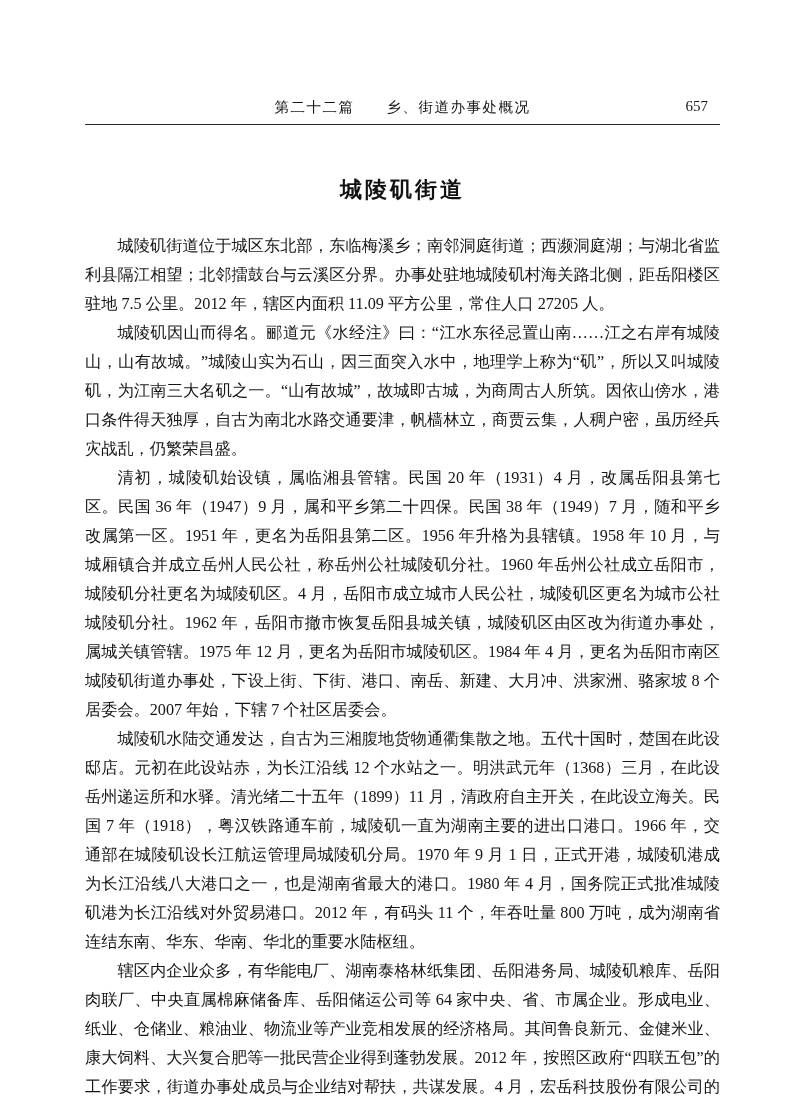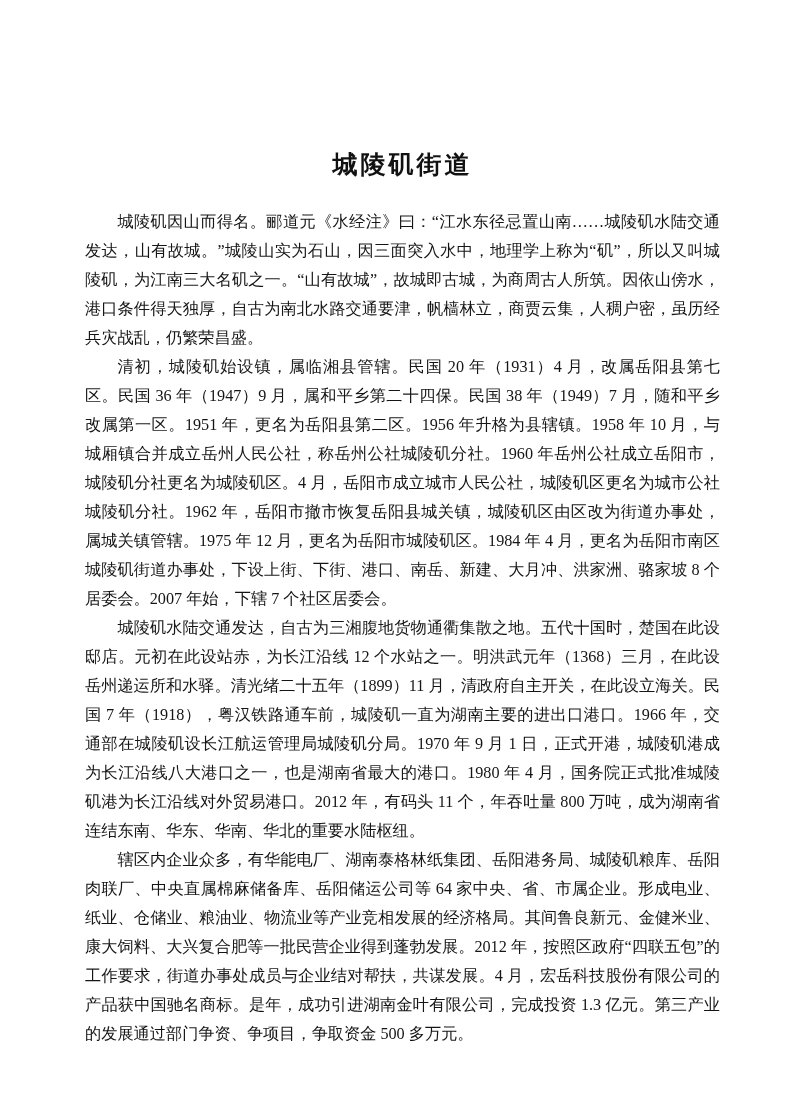--- a/index.html
+++ b/index.html
@@ -38,41 +38,46 @@
     right: 12px;
     top: 0;
     letter-spacing: 0;
     font-size: 15px;
   }
   h1.article-title {
     margin: 50px 0 27px 0;
     text-align: center;
     font-family: "Liberation Sans", "DejaVu Sans", sans-serif;
     font-weight: bold;
-    font-size: 25px;
+    font-size: 22px;
     letter-spacing: 3px;
     color: #111;
   }
   .article-body p {
     margin: 0;
     font-size: 16.2px;
     line-height: 29px;
     text-align: justify;
     text-indent: 2em;
     word-break: break-all;
   }
 </style>
 </head>
 <body>
 
 <div class="page">
 
+  <div class="header">
+    <span class="section-title">第二十二篇　　乡、街道办事处概况</span>
+    <span class="page-number">657</span>
+  </div>
 
   <h1 class="article-title">城陵矶街道</h1>
 
   <div class="article-body">
-    <p>城陵矶因山而得名。郦道元《水经注》曰：“江水东径忌置山南……城陵矶水陆交通发达，山有故城。”城陵山实为石山，因三面突入水中，地理学上称为“矶”，所以又叫城陵矶，为江南三大名矶之一。“山有故城”，故城即古城，为商周古人所筑。因依山傍水，港口条件得天独厚，自古为南北水路交通要津，帆樯林立，商贾云集，人稠户密，虽历经兵灾战乱，仍繁荣昌盛。</p>
+    <p>城陵矶街道位于城区东北部，东临梅溪乡；南邻洞庭街道；西濒洞庭湖；与湖北省监利县隔江相望；北邻擂鼓台与云溪区分界。办事处驻地城陵矶村海关路北侧，距岳阳楼区驻地 7.5 公里。2012 年，辖区内面积 11.09 平方公里，常住人口 27205 人。</p>
+    <p>城陵矶因山而得名。郦道元《水经注》曰：“江水东径忌置山南……江之右岸有城陵山，山有故城。”城陵山实为石山，因三面突入水中，地理学上称为“矶”，所以又叫城陵矶，为江南三大名矶之一。“山有故城”，故城即古城，为商周古人所筑。因依山傍水，港口条件得天独厚，自古为南北水路交通要津，帆樯林立，商贾云集，人稠户密，虽历经兵灾战乱，仍繁荣昌盛。</p>
     <p>清初，城陵矶始设镇，属临湘县管辖。民国 20 年（1931）4 月，改属岳阳县第七区。民国 36 年（1947）9 月，属和平乡第二十四保。民国 38 年（1949）7 月，随和平乡改属第一区。1951 年，更名为岳阳县第二区。1956 年升格为县辖镇。1958 年 10 月，与城厢镇合并成立岳州人民公社，称岳州公社城陵矶分社。1960 年岳州公社成立岳阳市，城陵矶分社更名为城陵矶区。4 月，岳阳市成立城市人民公社，城陵矶区更名为城市公社城陵矶分社。1962 年，岳阳市撤市恢复岳阳县城关镇，城陵矶区由区改为街道办事处，属城关镇管辖。1975 年 12 月，更名为岳阳市城陵矶区。1984 年 4 月，更名为岳阳市南区城陵矶街道办事处，下设上街、下街、港口、南岳、新建、大月冲、洪家洲、骆家坡 8 个居委会。2007 年始，下辖 7 个社区居委会。</p>
     <p>城陵矶水陆交通发达，自古为三湘腹地货物通衢集散之地。五代十国时，楚国在此设邸店。元初在此设站赤，为长江沿线 12 个水站之一。明洪武元年（1368）三月，在此设岳州递运所和水驿。清光绪二十五年（1899）11 月，清政府自主开关，在此设立海关。民国 7 年（1918），粤汉铁路通车前，城陵矶一直为湖南主要的进出口港口。1966 年，交通部在城陵矶设长江航运管理局城陵矶分局。1970 年 9 月 1 日，正式开港，城陵矶港成为长江沿线八大港口之一，也是湖南省最大的港口。1980 年 4 月，国务院正式批准城陵矶港为长江沿线对外贸易港口。2012 年，有码头 11 个，年吞吐量 800 万吨，成为湖南省连结东南、华东、华南、华北的重要水陆枢纽。</p>
     <p>辖区内企业众多，有华能电厂、湖南泰格林纸集团、岳阳港务局、城陵矶粮库、岳阳肉联厂、中央直属棉麻储备库、岳阳储运公司等 64 家中央、省、市属企业。形成电业、纸业、仓储业、粮油业、物流业等产业竞相发展的经济格局。其间鲁良新元、金健米业、康大饲料、大兴复合肥等一批民营企业得到蓬勃发展。2012 年，按照区政府“四联五包”的工作要求，街道办事处成员与企业结对帮扶，共谋发展。4 月，宏岳科技股份有限公司的产品获中国驰名商标。是年，成功引进湖南金叶有限公司，完成投资 1.3 亿元。第三产业的发展通过部门争资、争项目，争取资金 500 多万元。</p>
   </div>
 
 </div>
 
 </body></html>

